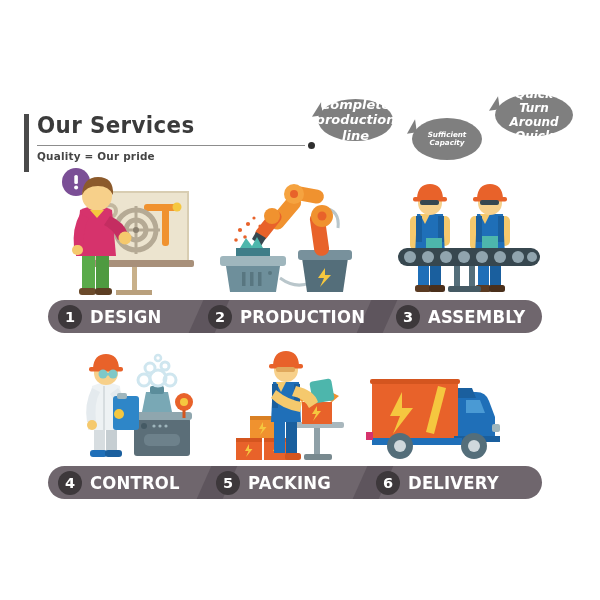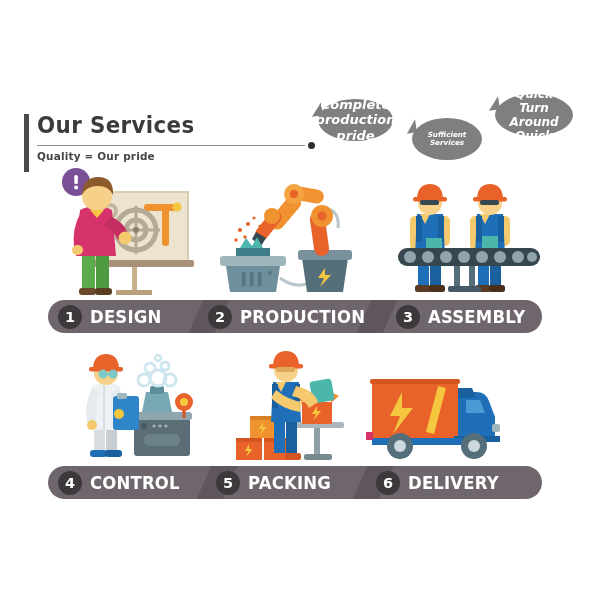--- a/index.html
+++ b/index.html
@@ -218,30 +218,30 @@
     <div class="title-divider"></div>
     <div class="title-dot"></div>
     <div class="subtitle">Quality = Our pride</div>
   </div>
 
   <div class="bubble" id="bubble-1">
     <div class="bubble-body"></div>
     <div class="bubble-tail"></div>
     <div class="bubble-text">
       <span>Complete</span><br>
-      <span>production pride</span>
+      <span>production line</span>
     </div>
   </div>
 
   <div class="bubble" id="bubble-2">
     <div class="bubble-body"></div>
     <div class="bubble-tail"></div>
     <div class="bubble-text">
       <span>Sufficient</span><br>
-      <span>Services</span>
+      <span>Capacity</span>
     </div>
   </div>
 
   <div class="bubble" id="bubble-3">
     <div class="bubble-body"></div>
     <div class="bubble-tail"></div>
     <div class="bubble-text">
       <span>Quick Turn</span><br>
       <span>Around Quick</span>
     </div>

